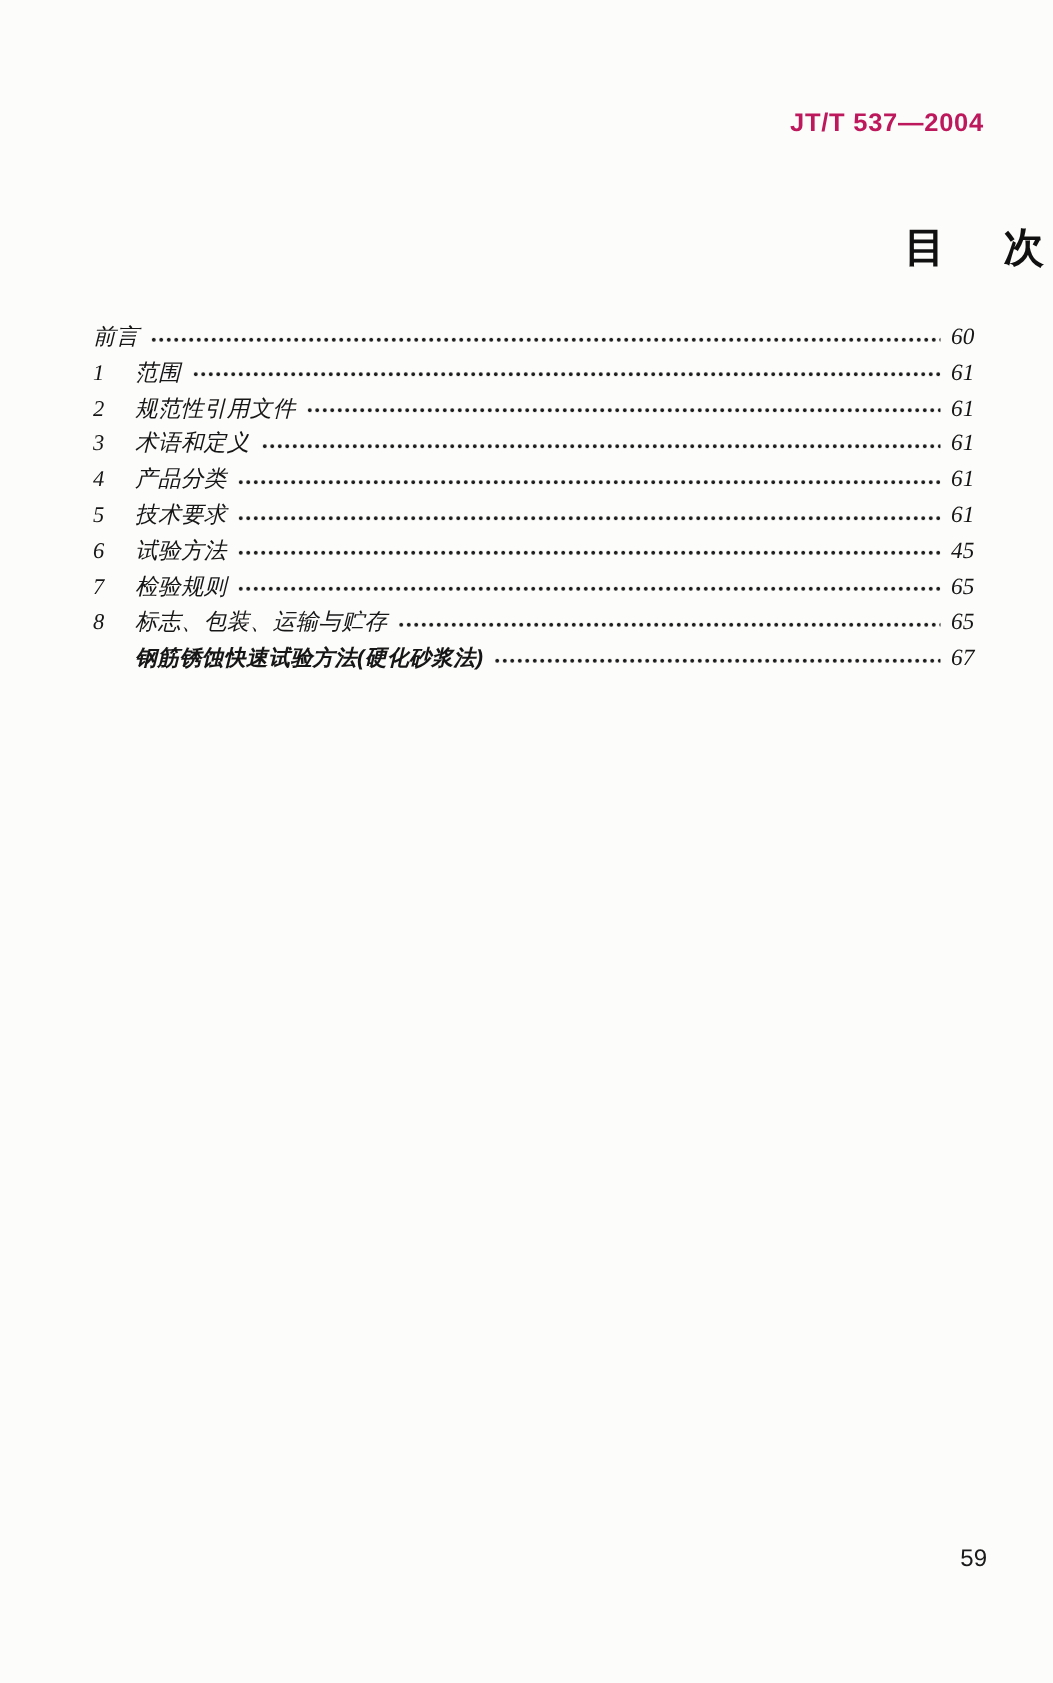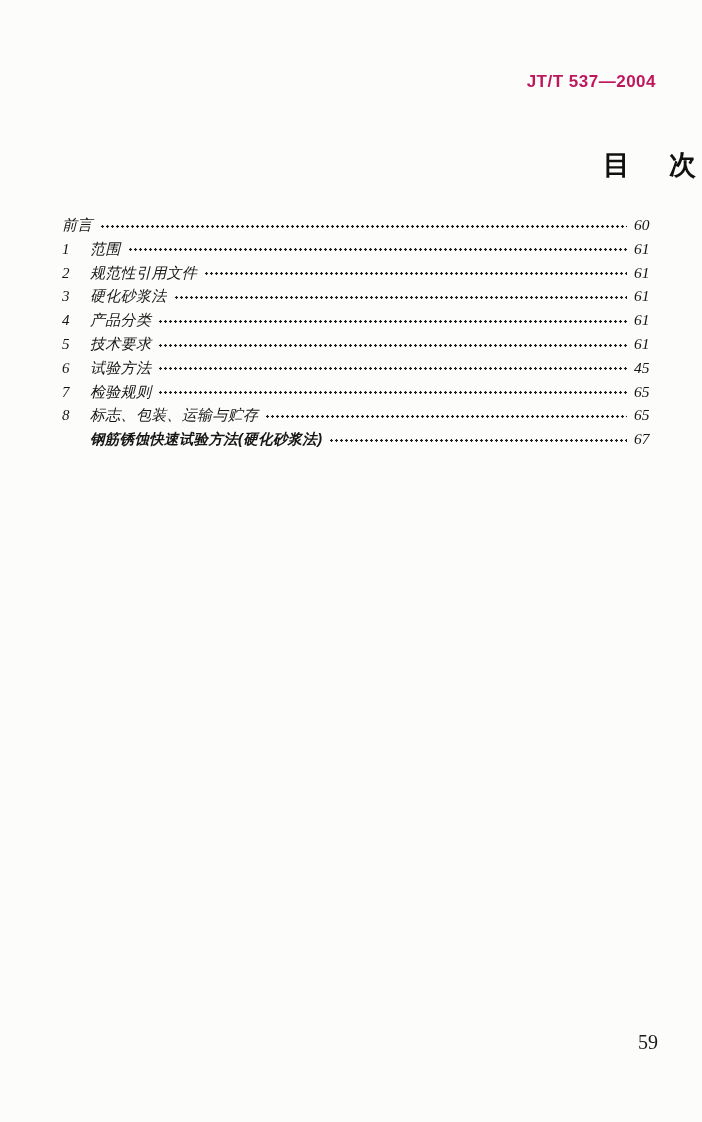--- a/index.html
+++ b/index.html
@@ -83,22 +83,22 @@
     flex: 0 0 auto;
     min-width: 22px;
     text-align: left;
     font-family: "Liberation Serif", "DejaVu Serif", serif;
     font-size: 15.5px;
   }
   .footer-pagenum {
     position: absolute;
     top: 1031px;
     right: 44px;
-    font-family: Liberation Serif, serif;
-    font-size: 20px;
+    font-family: Liberation Sans, sans-serif;
+    font-size: 16px;
     color: #1a1a1a;
   }
 </style>
 </head>
 <body>
 
 <div class="page">
 
   <div class="header-code">JT/T 537—2004</div>
 
@@ -124,21 +124,21 @@
   <div class="toc-row">
     <span class="toc-num">2</span>
     <span class="toc-label">规范性引用文件</span>
 
     <span class="toc-leader"></span>
     <span class="toc-page">61</span>
   </div>
 
   <div class="toc-row">
     <span class="toc-num">3</span>
-    <span class="toc-label">硬化砂浆法</span>
+    <span class="toc-label">术语和定义</span>
 
     <span class="toc-leader"></span>
     <span class="toc-page">61</span>
   </div>
 
   <div class="toc-row">
     <span class="toc-num">4</span>
     <span class="toc-label">产品分类</span>
 
     <span class="toc-leader"></span>

